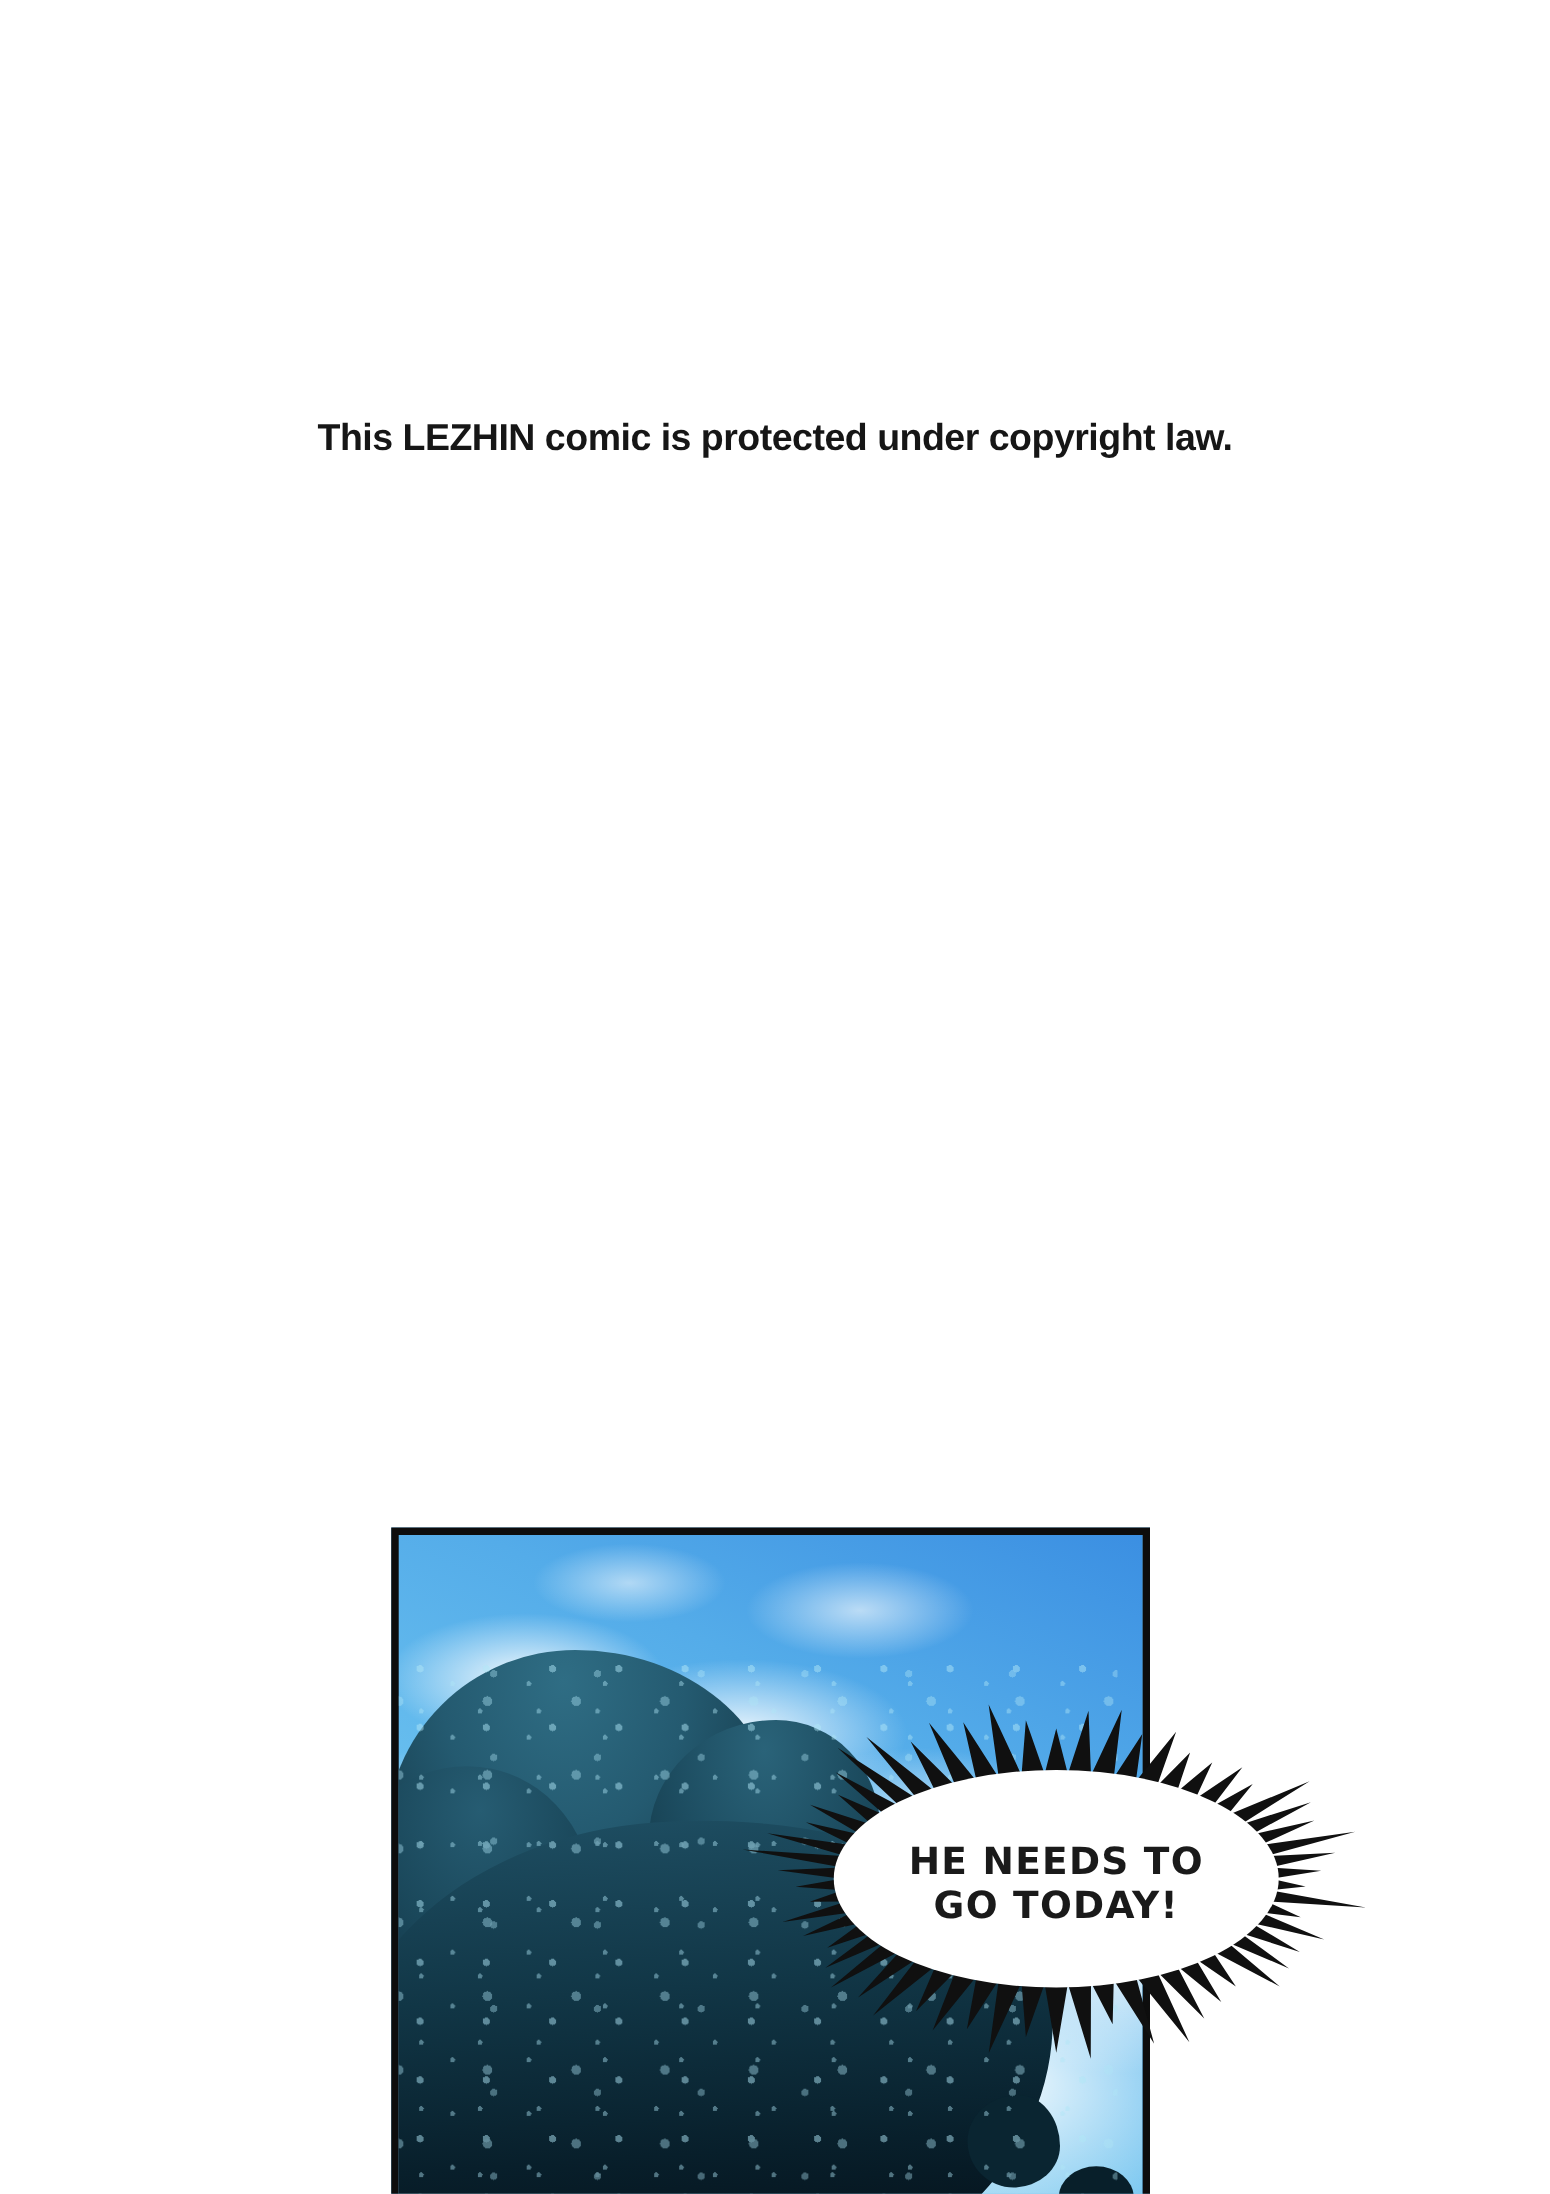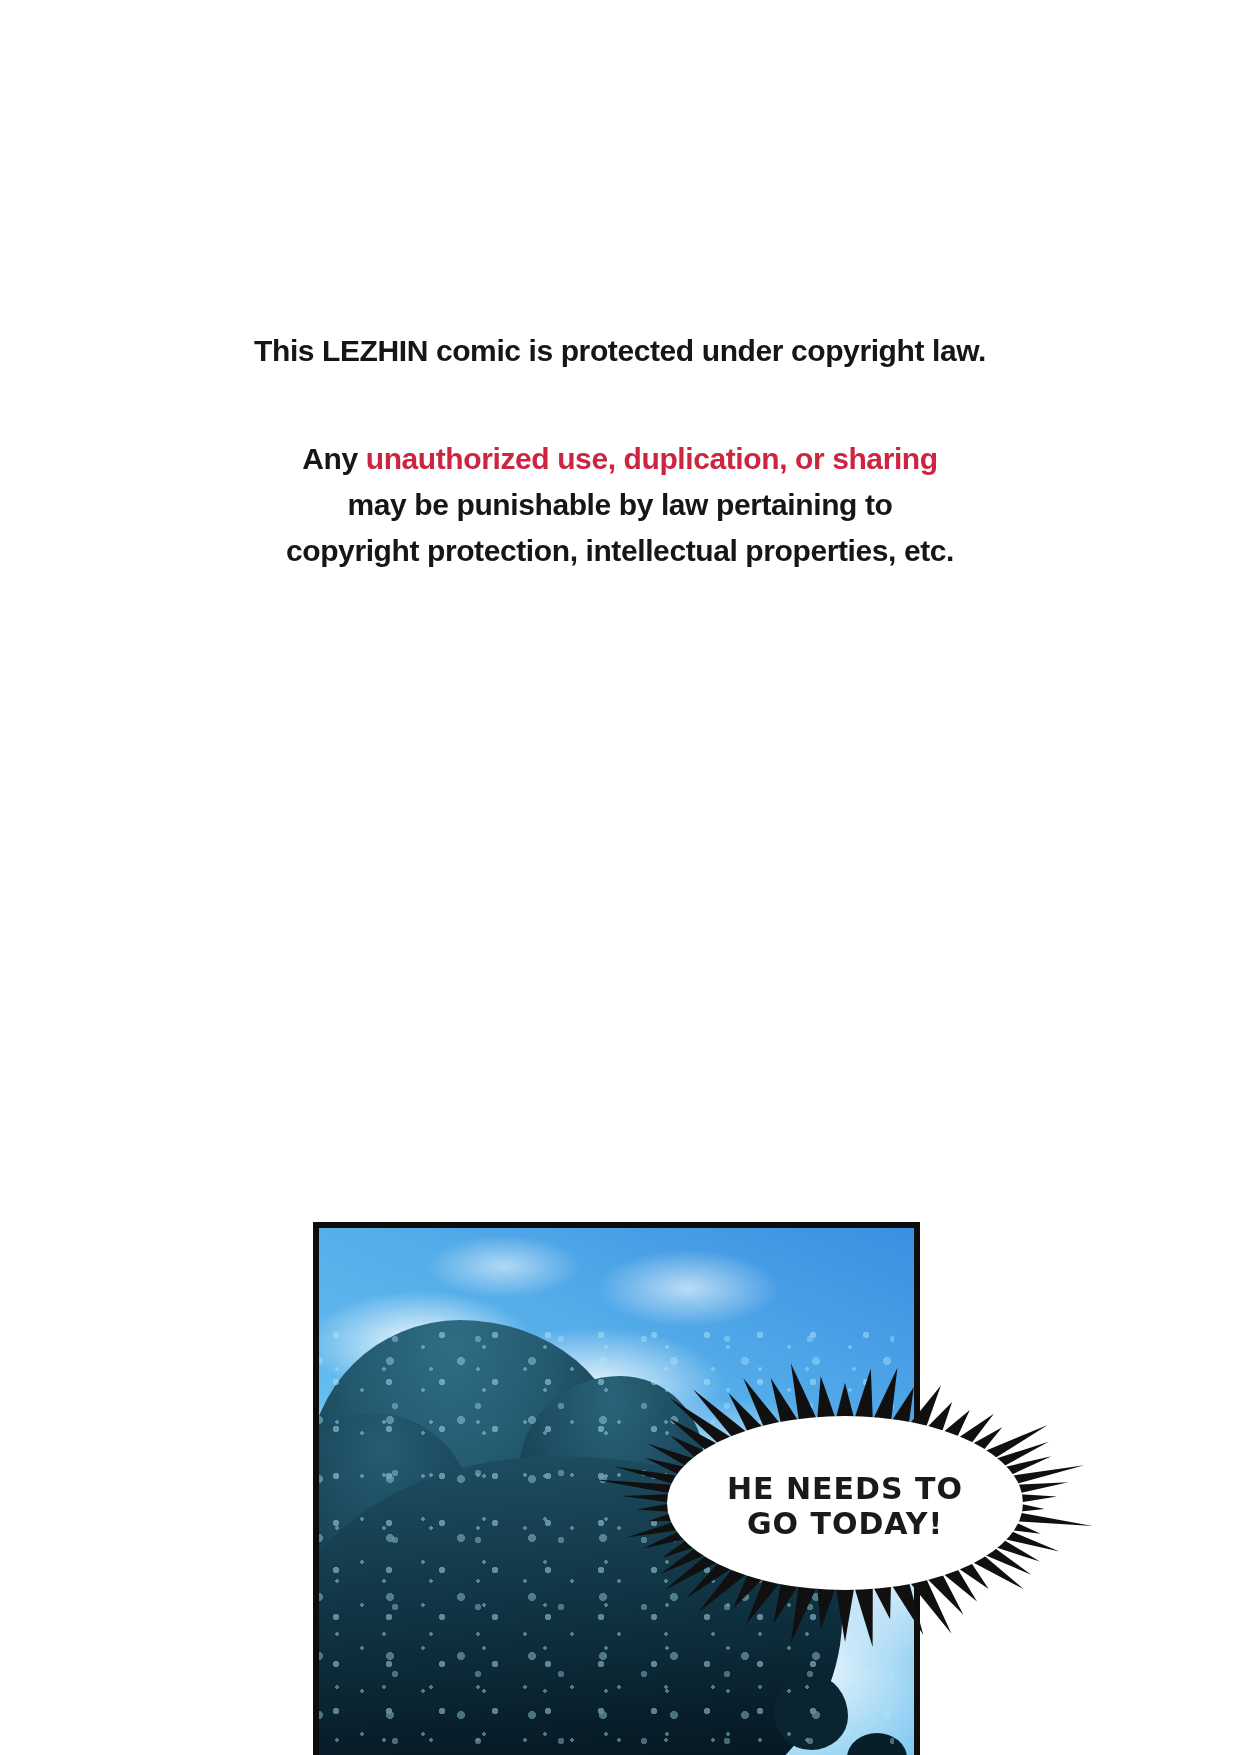--- a/index.html
+++ b/index.html
@@ -18,21 +18,21 @@
     left: 0;
     width: 1240px;
     text-align: center;
     color: #161616;
     font-size: 30px;
     font-weight: 700;
     letter-spacing: -0.4px;
   }
   .notice .line1 {
     line-height: 37px;
-    margin-bottom: 67px;
+    margin-bottom: 47px;
   }
   .notice .para { line-height: 46px; }
   .notice .red { color: #cd2440; }
 
   
   .panel {
     position: absolute;
     left: 313px;
     top: 1222px;
     width: 607px;
@@ -116,25 +116,20 @@
     letter-spacing: 1px;
     text-anchor: middle;
     fill: #1a1a1a;
   }
 </style>
 </head>
 <body>
 
 <div class="notice">
   <div class="line1">This LEZHIN comic is protected under copyright law.</div>
-  <div class="para">
-    <div><span>Any</span> <span class="red">unauthorized use, duplication, or sharing</span></div>
-    <div>may be punishable by law pertaining to</div>
-    <div>copyright protection, intellectual properties, etc.</div>
-  </div>
 </div>
 
 <div class="panel">
   <div class="sky"></div>
   <div class="tree tree-crown"></div>
   <div class="tree tree-crown-b"></div>
   <div class="tree tree-crown-c"></div>
   <div class="tree tree-mass"></div>
   <div class="tree tree-clump-1"></div>
   <div class="tree tree-clump-2"></div>

